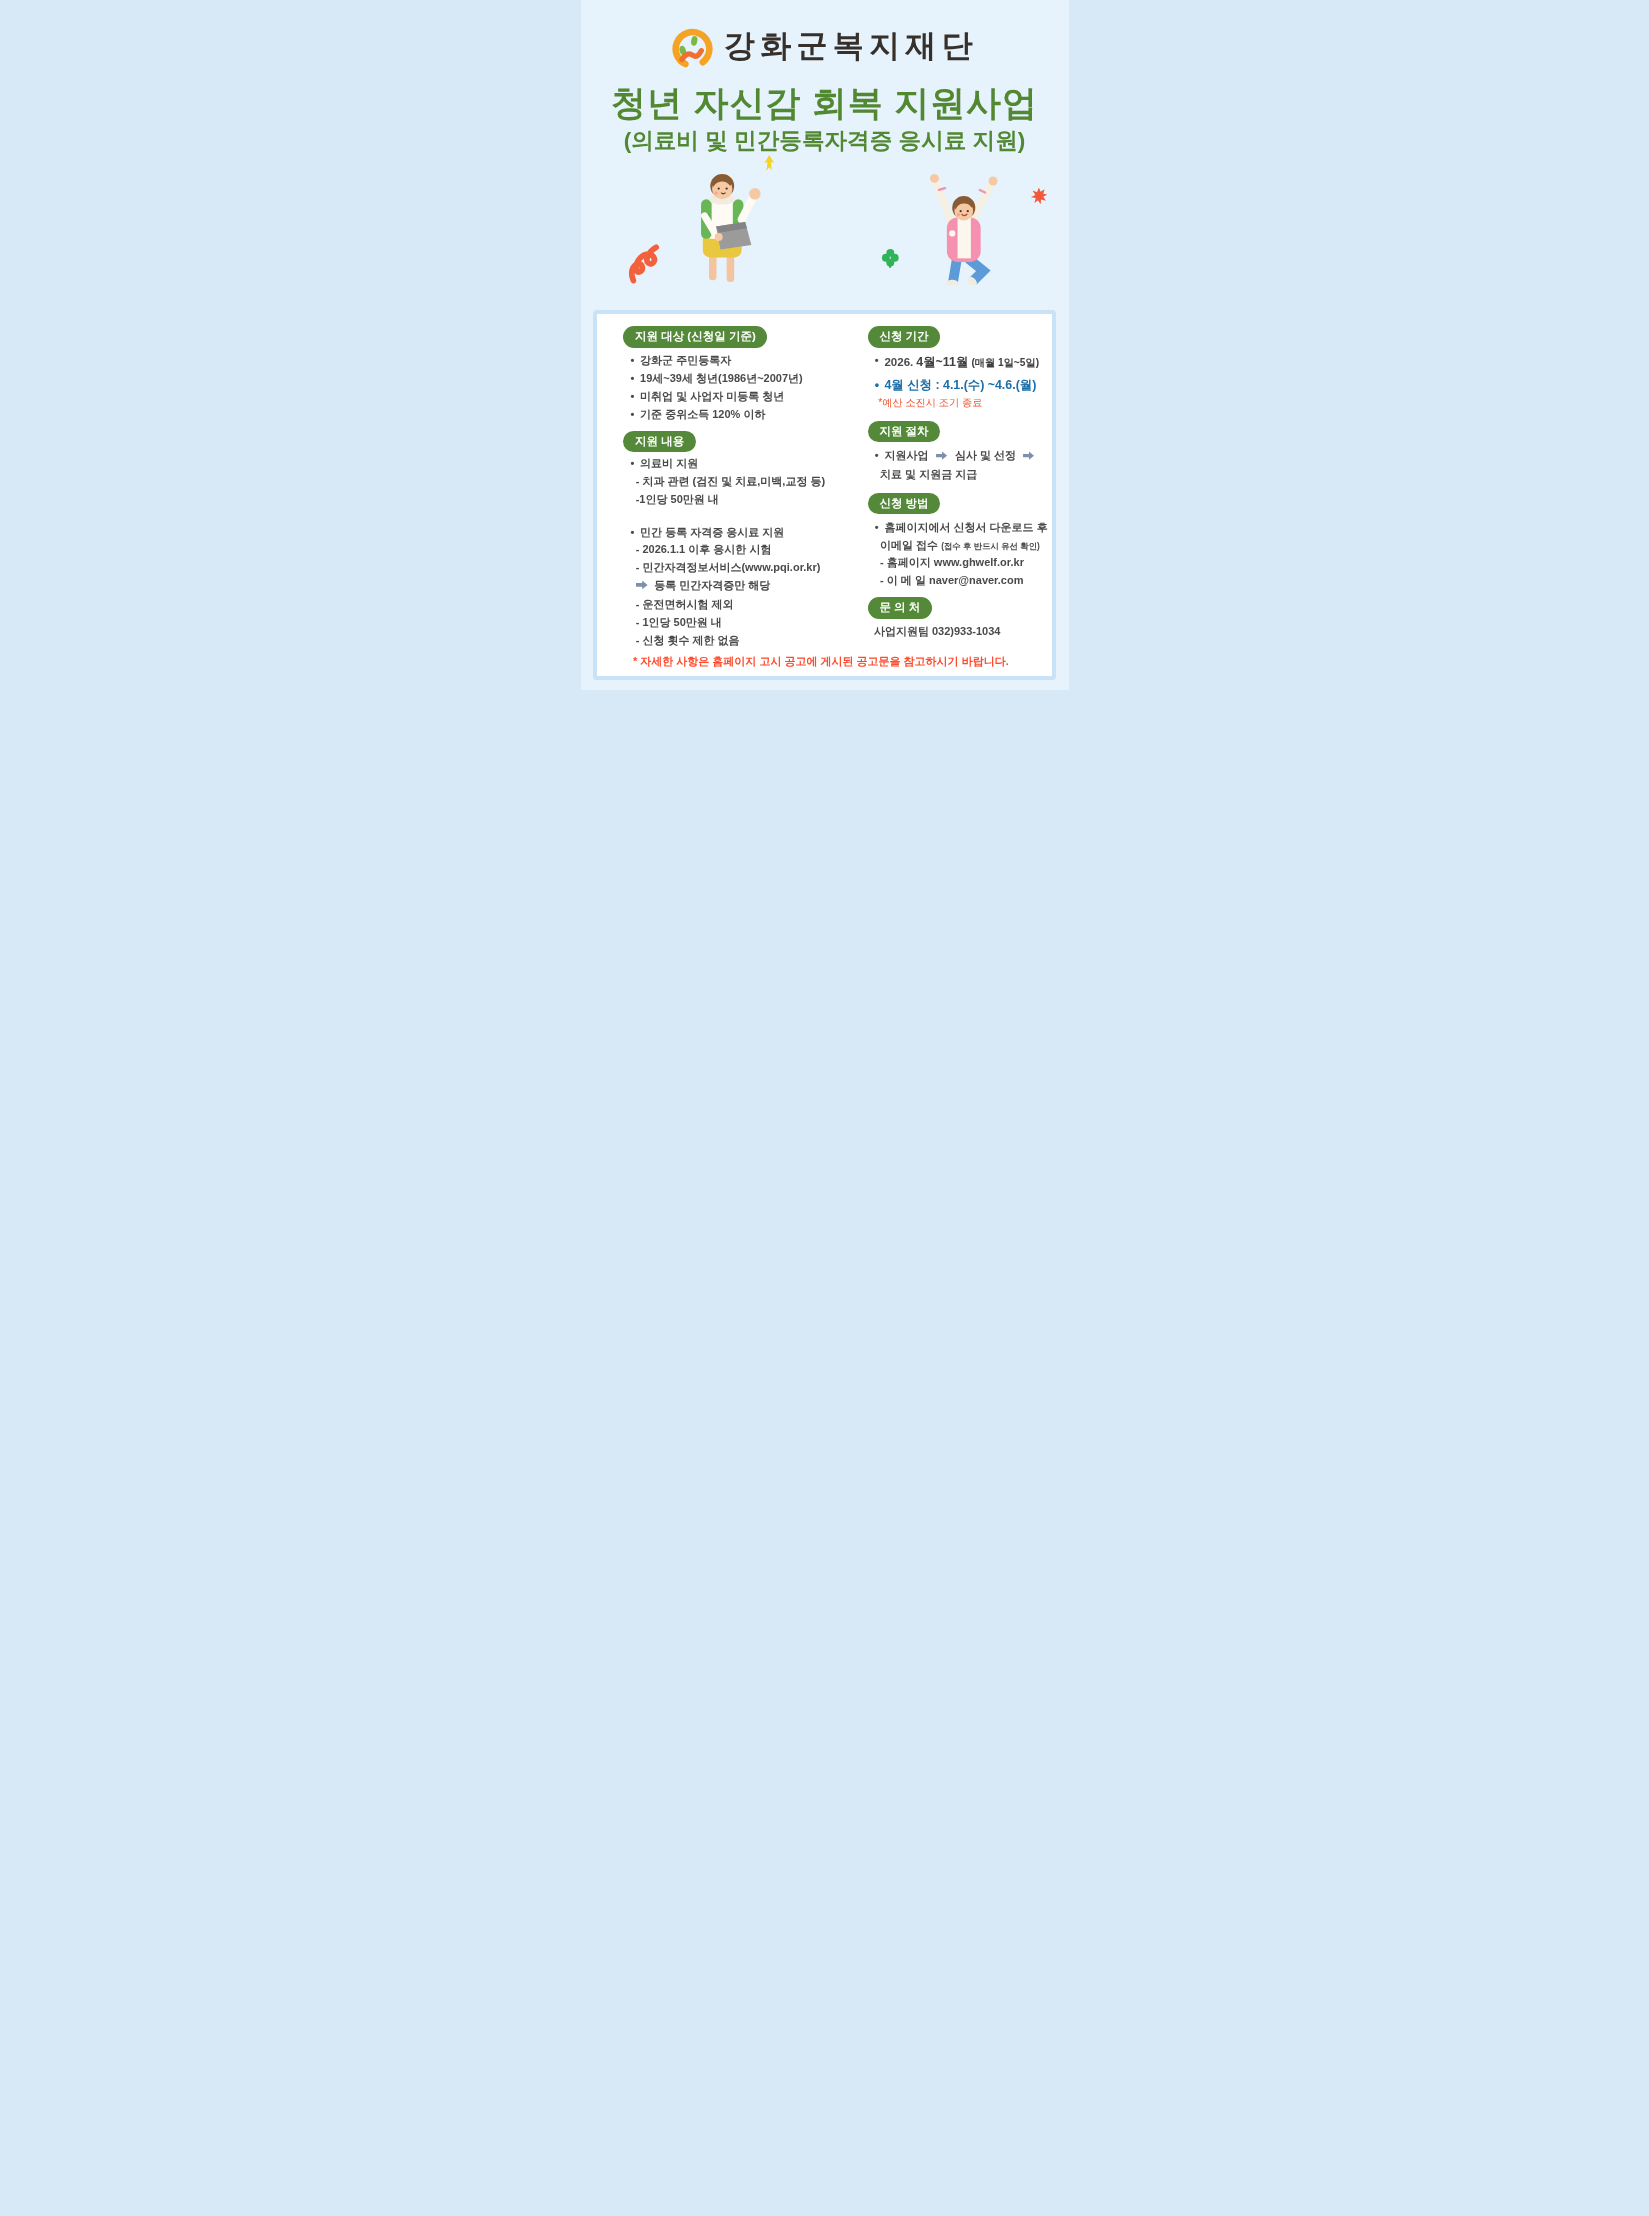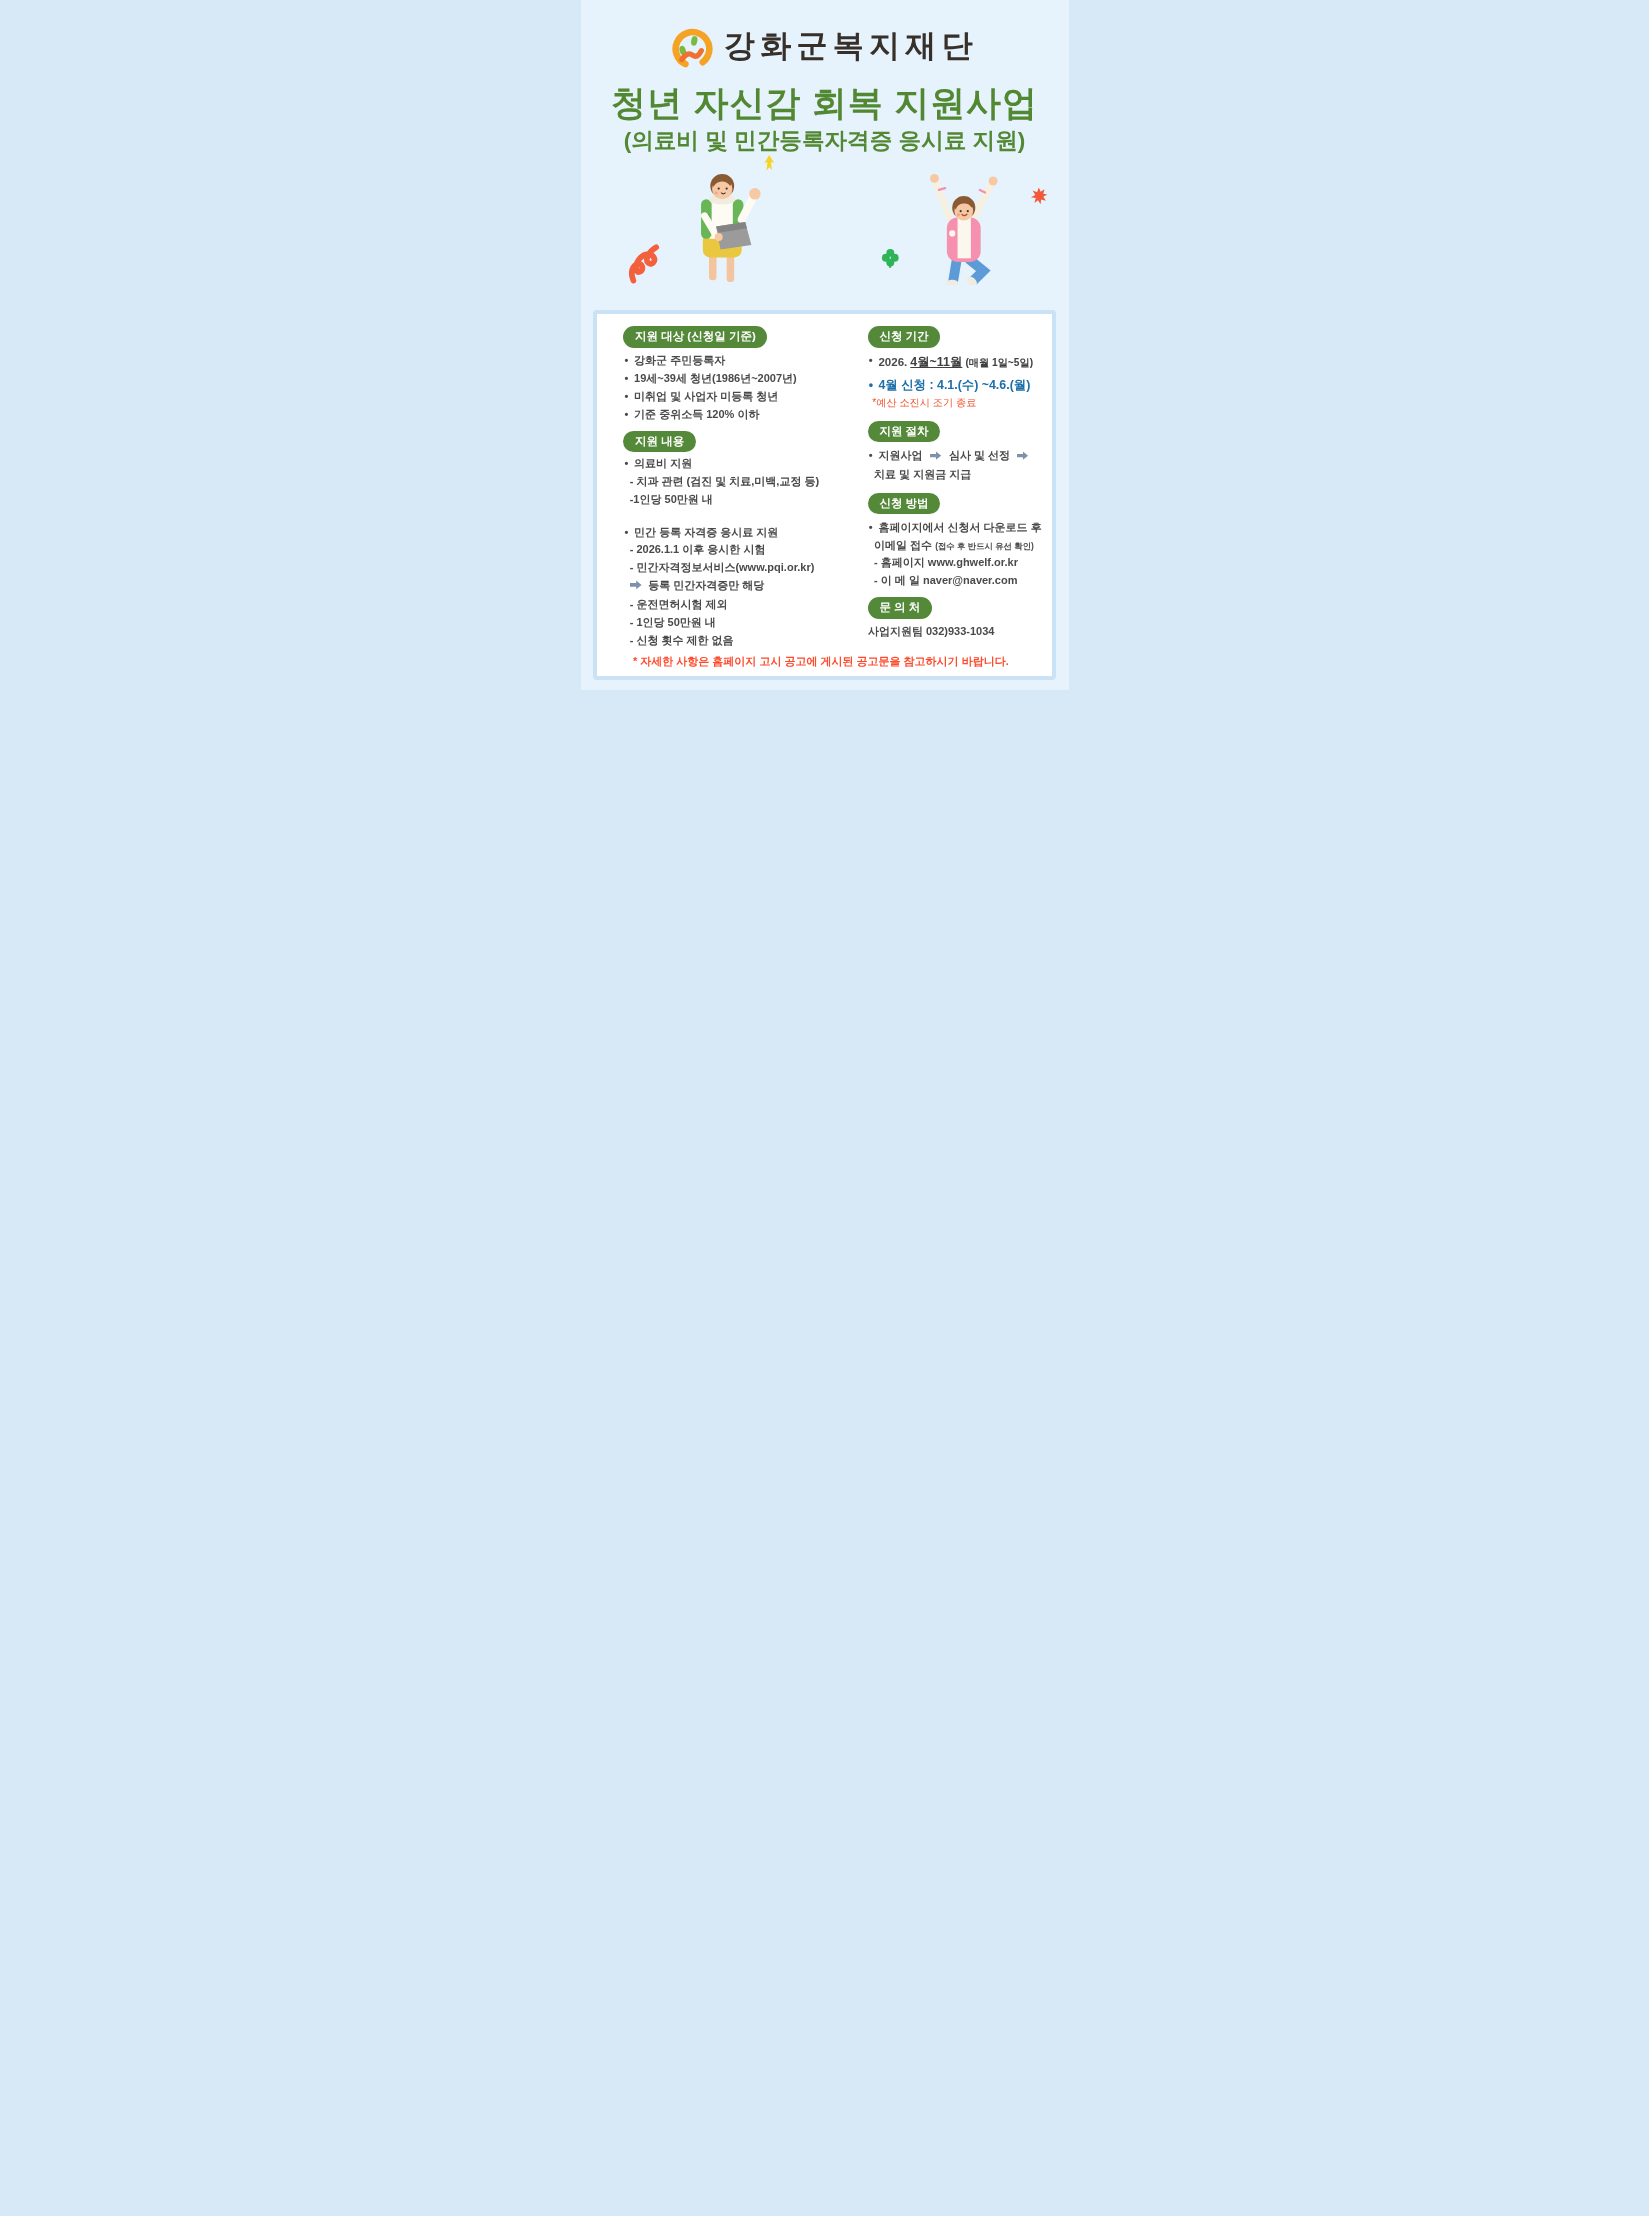--- a/index.html
+++ b/index.html
@@ -22,29 +22,29 @@
     background:#ffffff;border:4px solid #C9E2F5;border-radius:4px;
     padding:12.4px 11.5px 8.9px 26.6px;
   }
   .cols{display:flex;}
   .col-left{flex:0 0 232px;}
   .col-right{flex:1;padding-left:12.4px;}
   .badge{
     display:inline-block;background:#55893A;color:#fff;font-weight:800;
     font-size:11.5px;line-height:1;padding:4.9px 11.5px 5.3px;border-radius:11.5px;
   }
-  .line{font-size:11px;font-weight:600;line-height:1.62;color:#4A4A4A;white-space:nowrap;}
+  .line{font-size:11px;font-weight:600;line-height:1.62;color:#4A4A4A;white-space:nowrap;margin-left:6px;}
   .bullet{position:relative;padding-left:10.6px;}
   .bullet::before{content:"\2022";position:absolute;left:0.9px;}
   .indent{padding-left:6.2px;}
   .bold{font-weight:800;color:#464646;}
   .mt6{margin-top:2.7px;} .mt10{margin-top:4.4px;} .mt16{margin-top:7px;}
   .mt20{margin-top:8.9px;} .mt34{margin-top:15px;}
   .period-prefix{font-weight:600;font-size:11.5px;}
-  .period-bold{font-weight:800;font-size:12.4px;color:#404040;text-decoration:underline;}
+  .period-bold{font-weight:800;font-size:12.4px;color:#404040;}
   .period-paren{font-weight:800;font-size:10.2px;color:#404040;}
   .blue-line{color:#1C6FA8;font-weight:800;font-size:12.4px;}
   .blue-line::before{color:#1C6FA8;}
   .red-note{color:#F1512B;font-weight:400;font-size:10.2px;padding-left:4.4px;}
   .proc-arrow{vertical-align:-1.3px;margin:0 4.4px;}
   .lic-arrow{vertical-align:-1.3px;margin-right:3.5px;}
   .small-paren{font-size:8.4px;font-weight:700;}
   .mono-val{letter-spacing:0;}
   .footnote{
     position:absolute;left:36px;bottom:7px;

